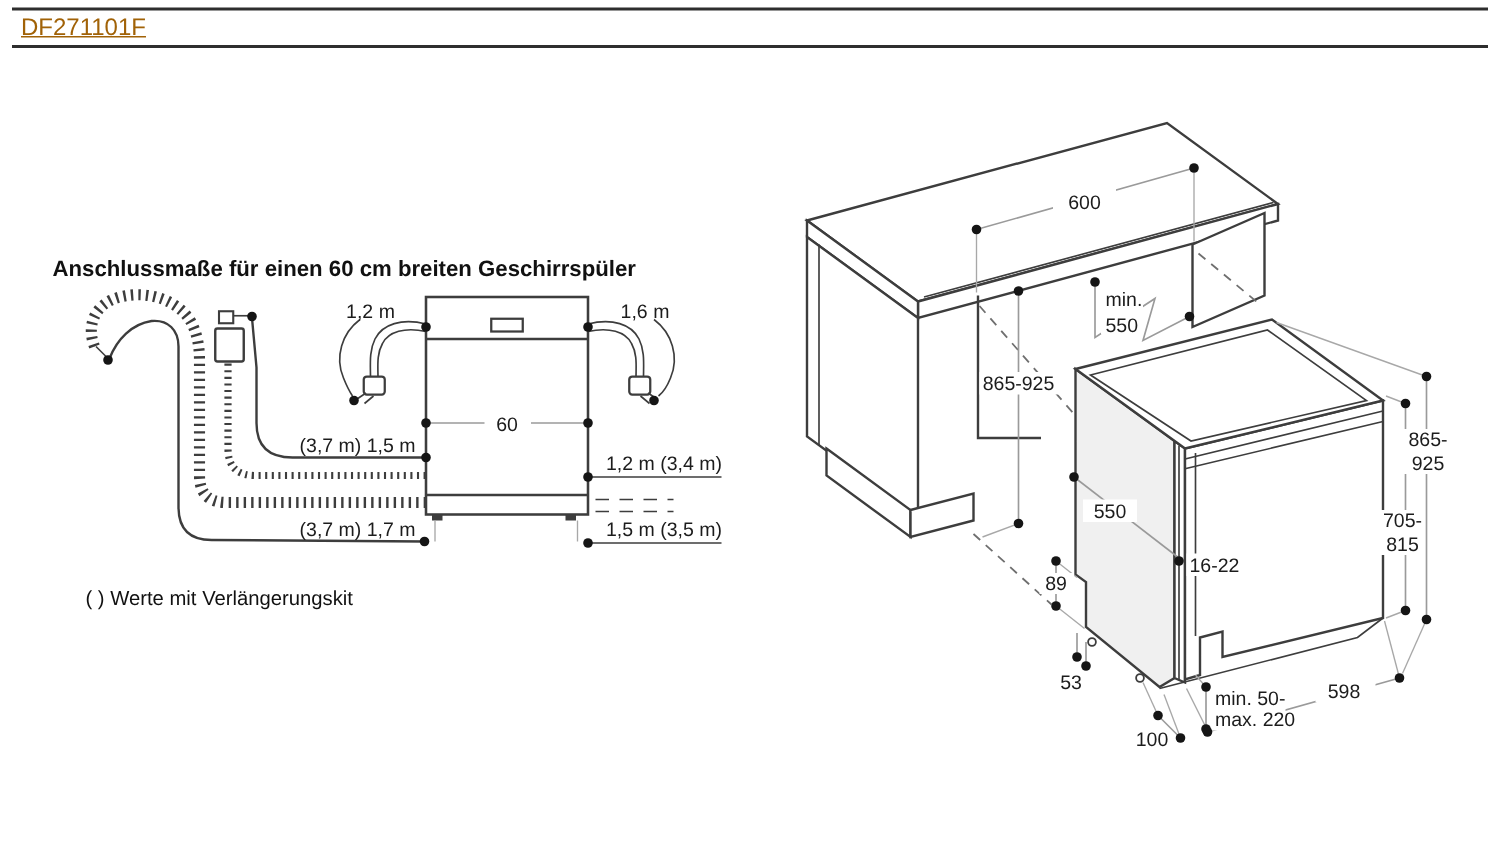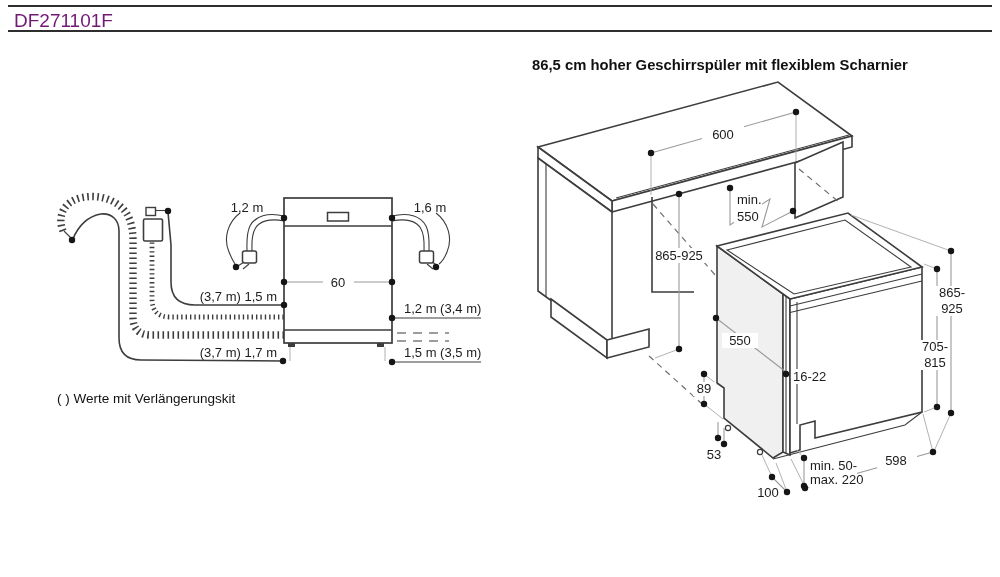--- a/index.html
+++ b/index.html
@@ -1,21 +1,21 @@
 <!DOCTYPE html>
 <html><head>
 <meta charset="utf-8">
 <style>
   html,body{margin:0;padding:0;background:#fff;}
   .page{position:relative;width:1000px;height:577px;background:#ffffff;
         font-family:"Liberation Sans", sans-serif;color:#1c1c1c;overflow:hidden;}
   .rule{position:absolute;left:8px;width:984px;height:2px;background:#2e2e2e;}
   .rule-top{top:5px;}
   .rule-bottom{top:30px;}
-  .doc-code{position:absolute;left:14px;top:10px;font-size:19px;color:#701a75;}
+  .doc-code{position:absolute;left:14px;top:10px;font-size:16px;color:#a16207;text-decoration:underline;}
   .fig-title{position:absolute;font-size:14.8px;font-weight:700;color:#111;white-space:nowrap;}
   .title-left{left:35px;top:172px;}
   .title-right{left:532px;top:57px;}
   .note{position:absolute;left:57px;top:371px;font-size:13.5px;color:#111;margin-top:20px;}
   svg{position:absolute;}
   .svg-left{left:30px;top:190px;}
   .svg-right{left:505px;top:75px;}
   svg text{font-family:"Liberation Sans", sans-serif;font-size:13px;fill:#1c1c1c;}
   .ln{stroke:#3d3d3d;stroke-width:1.6;fill:none;}
   .ln-thin{stroke:#3d3d3d;stroke-width:1.1;fill:none;}
@@ -29,21 +29,21 @@
 </style>
 </head>
 <body>
 
 <div class="page">
 
   <div class="rule rule-top"></div>
   <div class="doc-code">DF271101F</div>
   <div class="rule rule-bottom"></div>
 
-  <div class="fig-title title-right">86,5 cm hoher Geschirrspüler mit flexiblem Scharnier</div>
+  <div class="fig-title title-left">Anschlussmaße für einen 60 cm breiten Geschirrspüler</div>
 
   <svg class="svg-left" width="470" height="210" viewBox="30 190 470 210">
 
     <g>
       <path class="ln" d="M 63,231 C 57,216 64,202 80,198 C 100,193 119,201 127,214 C 131,221 133,230 133,240 L 133,317 Q 133,335 151,335 L 290,335" stroke-width="10"></path>
       <path d="M 63,231 C 57,216 64,202 80,198 C 100,193 119,201 127,214 C 131,221 133,230 133,240 L 133,317 Q 133,335 151,335 L 290,335" stroke="#ffffff" stroke-width="7.4" fill="none"></path>
       <path d="M 63,231 C 57,216 64,202 80,198 C 100,193 119,201 127,214 C 131,221 133,230 133,240 L 133,317 Q 133,335 151,335 L 290,335" stroke="#3d3d3d" stroke-width="7.4" fill="none" stroke-dasharray="1.6 3.4"></path>
       <path class="ln-thin" d="M 64,231 L 71,238"></path>
     </g>
 

